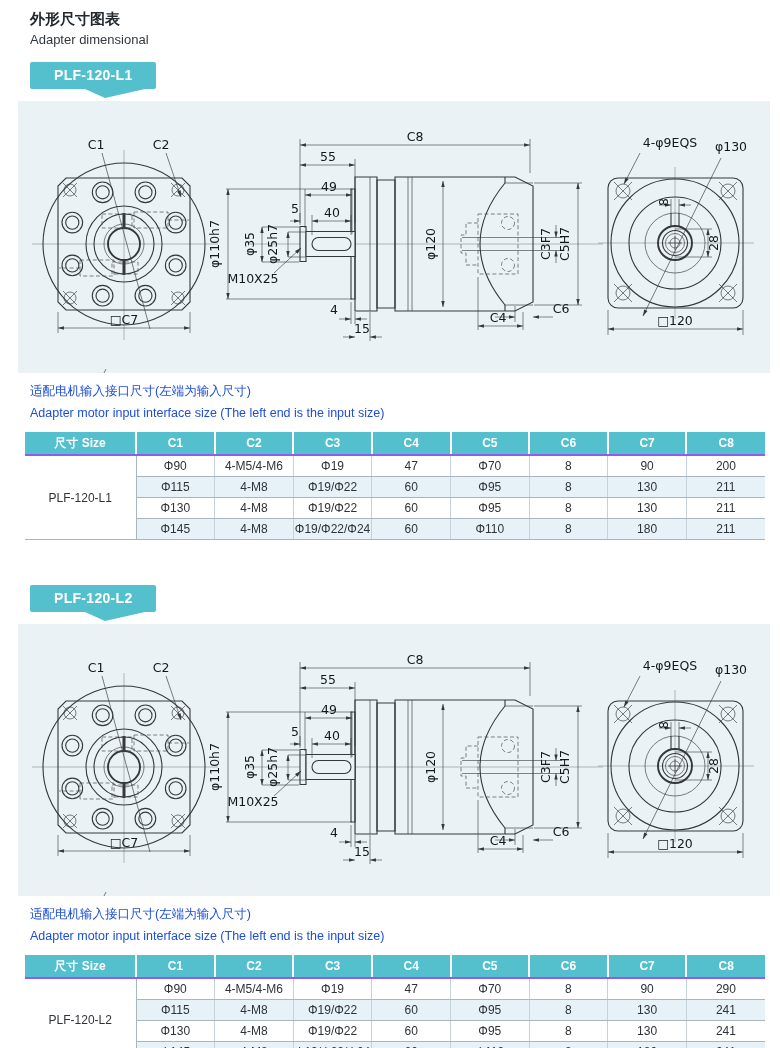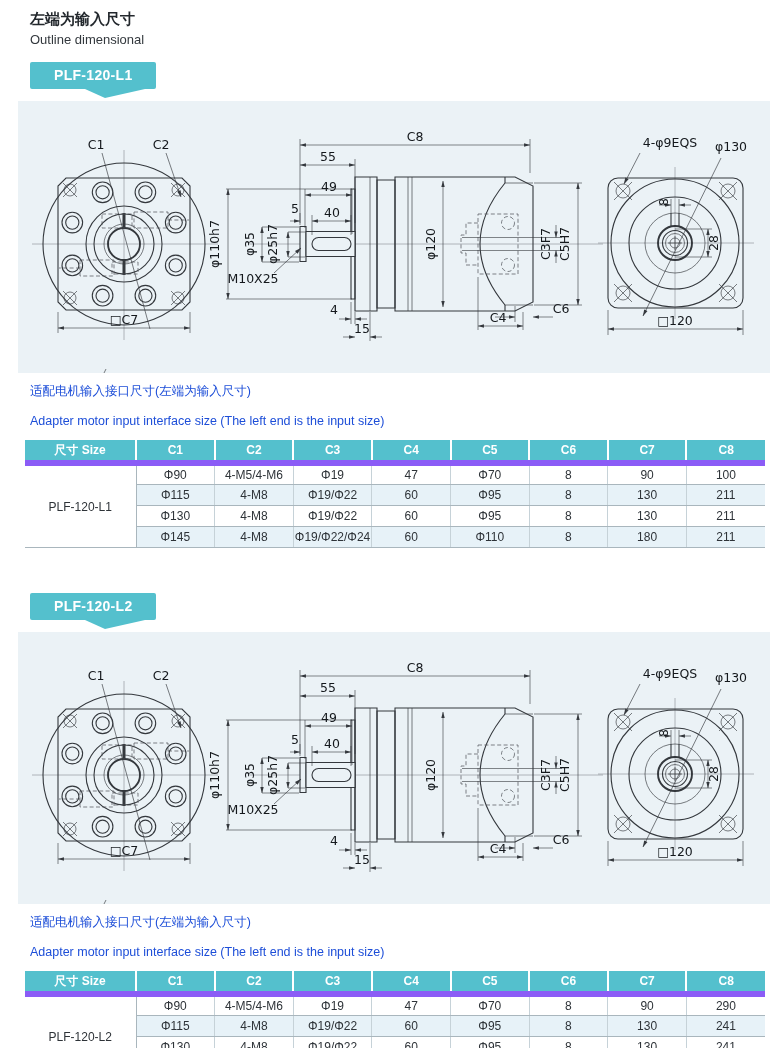--- a/index.html
+++ b/index.html
@@ -8,24 +8,24 @@
   .page{width:780px;min-height:1048px;background:#fff;font-family:"Liberation Sans","DejaVu Sans",sans-serif;overflow:hidden}
   .title{margin:10px 0 0 30px;font-size:15px;font-weight:700;color:#23282d}
   .subtitle{margin:3px 0 0 30px;font-size:13px;color:#33383d}
   .badge{position:relative;display:inline-block;margin:15px 0 0 30px;background:var(--accent,#54c0cd);
          color:#fff;font-weight:700;font-size:14px;line-height:27px;padding:0 24px;border-radius:2px;letter-spacing:.3px}
   .badge::after{content:"";position:absolute;left:55px;top:100%;width:0;height:0;
          border-left:20px solid transparent;border-right:40px solid transparent;border-top:9px solid var(--accent,#54c0cd)}
   .panel{width:752px;height:272px;background:var(--panel-bg,#ebf2f6);margin:12px 0 0 18px}
   .cap{margin:0 0 0 30px;font-size:12.5px;color:#1d4ed8;line-height:1.45}
   .cap-zh{margin-top:9px}
-  .cap-en{margin-top:12px}
+  .cap-en{margin-top:4px}
   table{border-collapse:collapse;table-layout:fixed;width:740px;margin:10px 0 22px 25px;font-size:12px;color:#2e3338}
   th{background:var(--accent,#54c0cd);color:#fff;font-weight:700;height:23px;border-right:2px solid #fff;
-     border-bottom:6px solid #8b5cf6;font-size:12px;padding:0}
+     border-bottom:2px solid #8b5cf6;font-size:12px;padding:0}
   th:last-child{border-right:none}
   td{height:21px;text-align:center;border-bottom:1px solid #a9b6bd;border-right:1px solid #c6d2d8;background:#fff;padding:0}
   td:last-child{border-right:none}
   tbody tr:nth-child(even) td:not(.model-cell){background:var(--row-alt,#e7f2f8)}
   td.model-cell{background:#fff;border-right:1px solid #a9b6bd}
   .sec2{margin-top:30px}
   
   svg text{font-family:"DejaVu Sans","Liberation Sans",sans-serif;font-size:12.5px;fill:#14181c;text-anchor:middle}
   .ln{stroke:var(--line,#34383d);stroke-width:1.1;fill:none}
   .lnf{stroke:var(--line,#34383d);stroke-width:1.1;fill:var(--panel-bg,#ebf2f6)}
@@ -35,22 +35,22 @@
   .cl{stroke:#7c838a;stroke-width:0.55;fill:none}
   .hd{stroke:#4a4f55;stroke-width:0.7;fill:none;stroke-dasharray:4 2.4}
   .dim{stroke:var(--line,#34383d);stroke-width:0.6;fill:none}
   .mk{fill:var(--line,#34383d)}
 </style>
 </head>
 <body>
 
 <div class="page">
 
-  <div class="title">左端为输入尺寸</div>
-  <div class="subtitle">Outline dimensional</div>
+  <div class="title">外形尺寸图表</div>
+  <div class="subtitle">Adapter dimensional</div>
 
   <div>
     <div class="badge">PLF-120-L1</div>
     <div class="panel">
   <svg viewBox="0 0 752 272" width="752" height="272">
     <defs>
       <marker id="ar" viewBox="0 0 10 6" refX="9.5" refY="3" markerWidth="11" markerHeight="6.6" orient="auto-start-reverse">
         <path class="mk" d="M0.5,0.4 L10,3 L0.5,5.6 Z"></path>
       </marker>
     </defs>
@@ -245,21 +245,21 @@
       <tbody>
           <tr>
             <td rowspan="4" class="model-cell">PLF-120-L1</td>
             <td>Φ90</td>
             <td>4-M5/4-M6</td>
             <td>Φ19</td>
             <td>47</td>
             <td>Φ70</td>
             <td>8</td>
             <td>90</td>
-            <td>100</td>
+            <td>200</td>
           </tr>
           <tr>
             <td>Φ115</td>
             <td>4-M8</td>
             <td>Φ19/Φ22</td>
             <td>60</td>
             <td>Φ95</td>
             <td>8</td>
             <td>130</td>
             <td>211</td>

